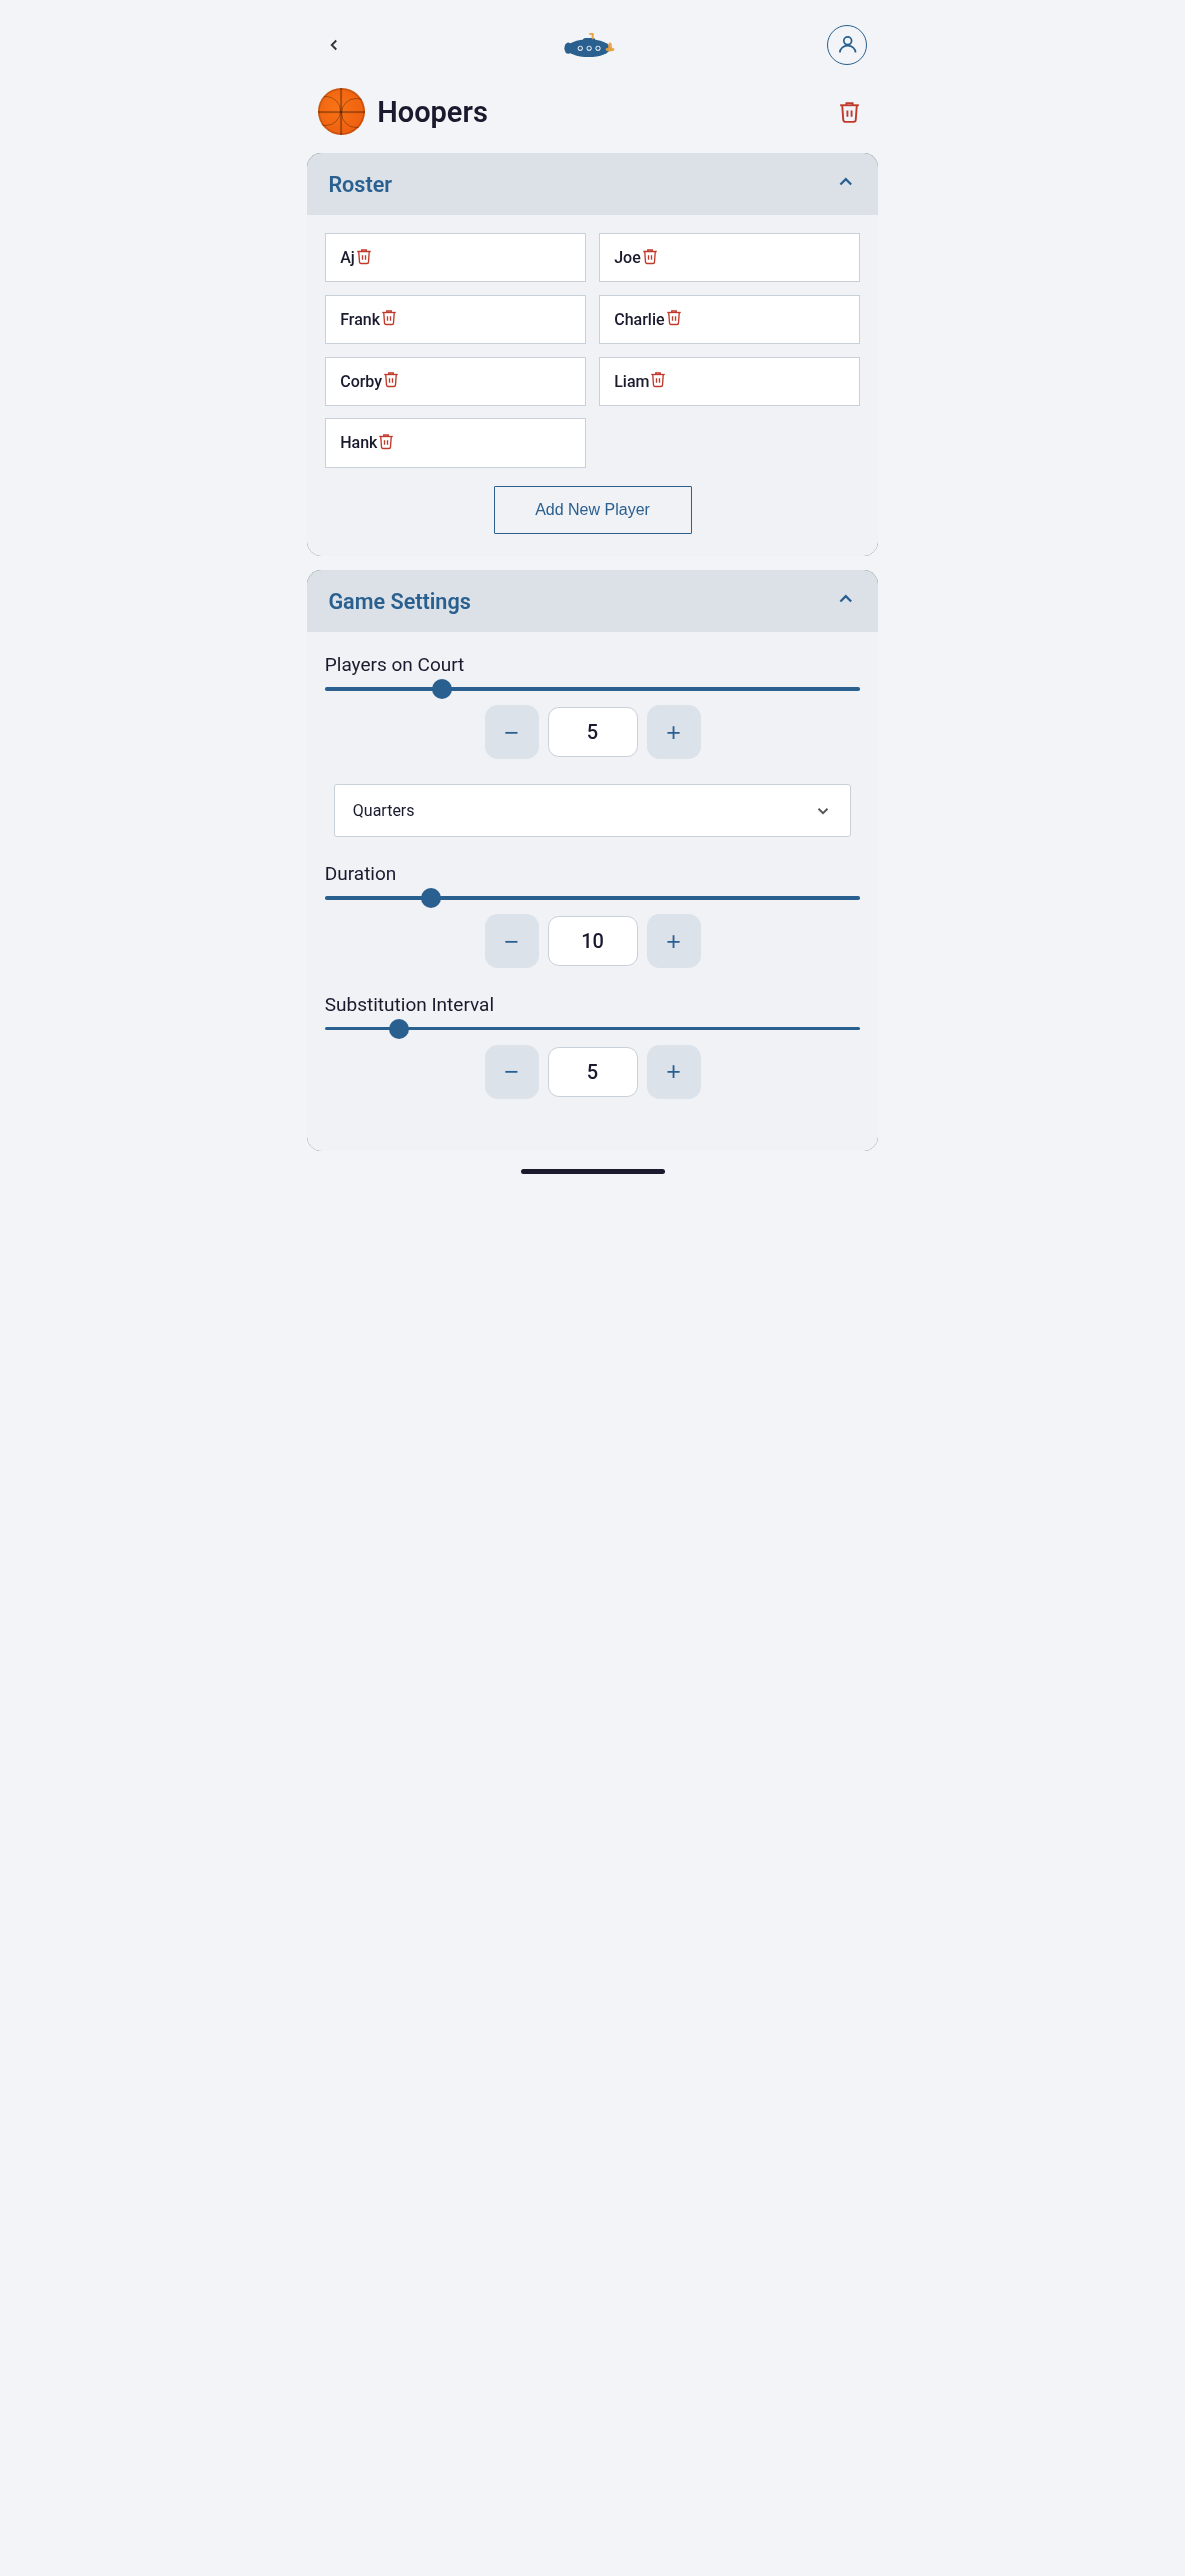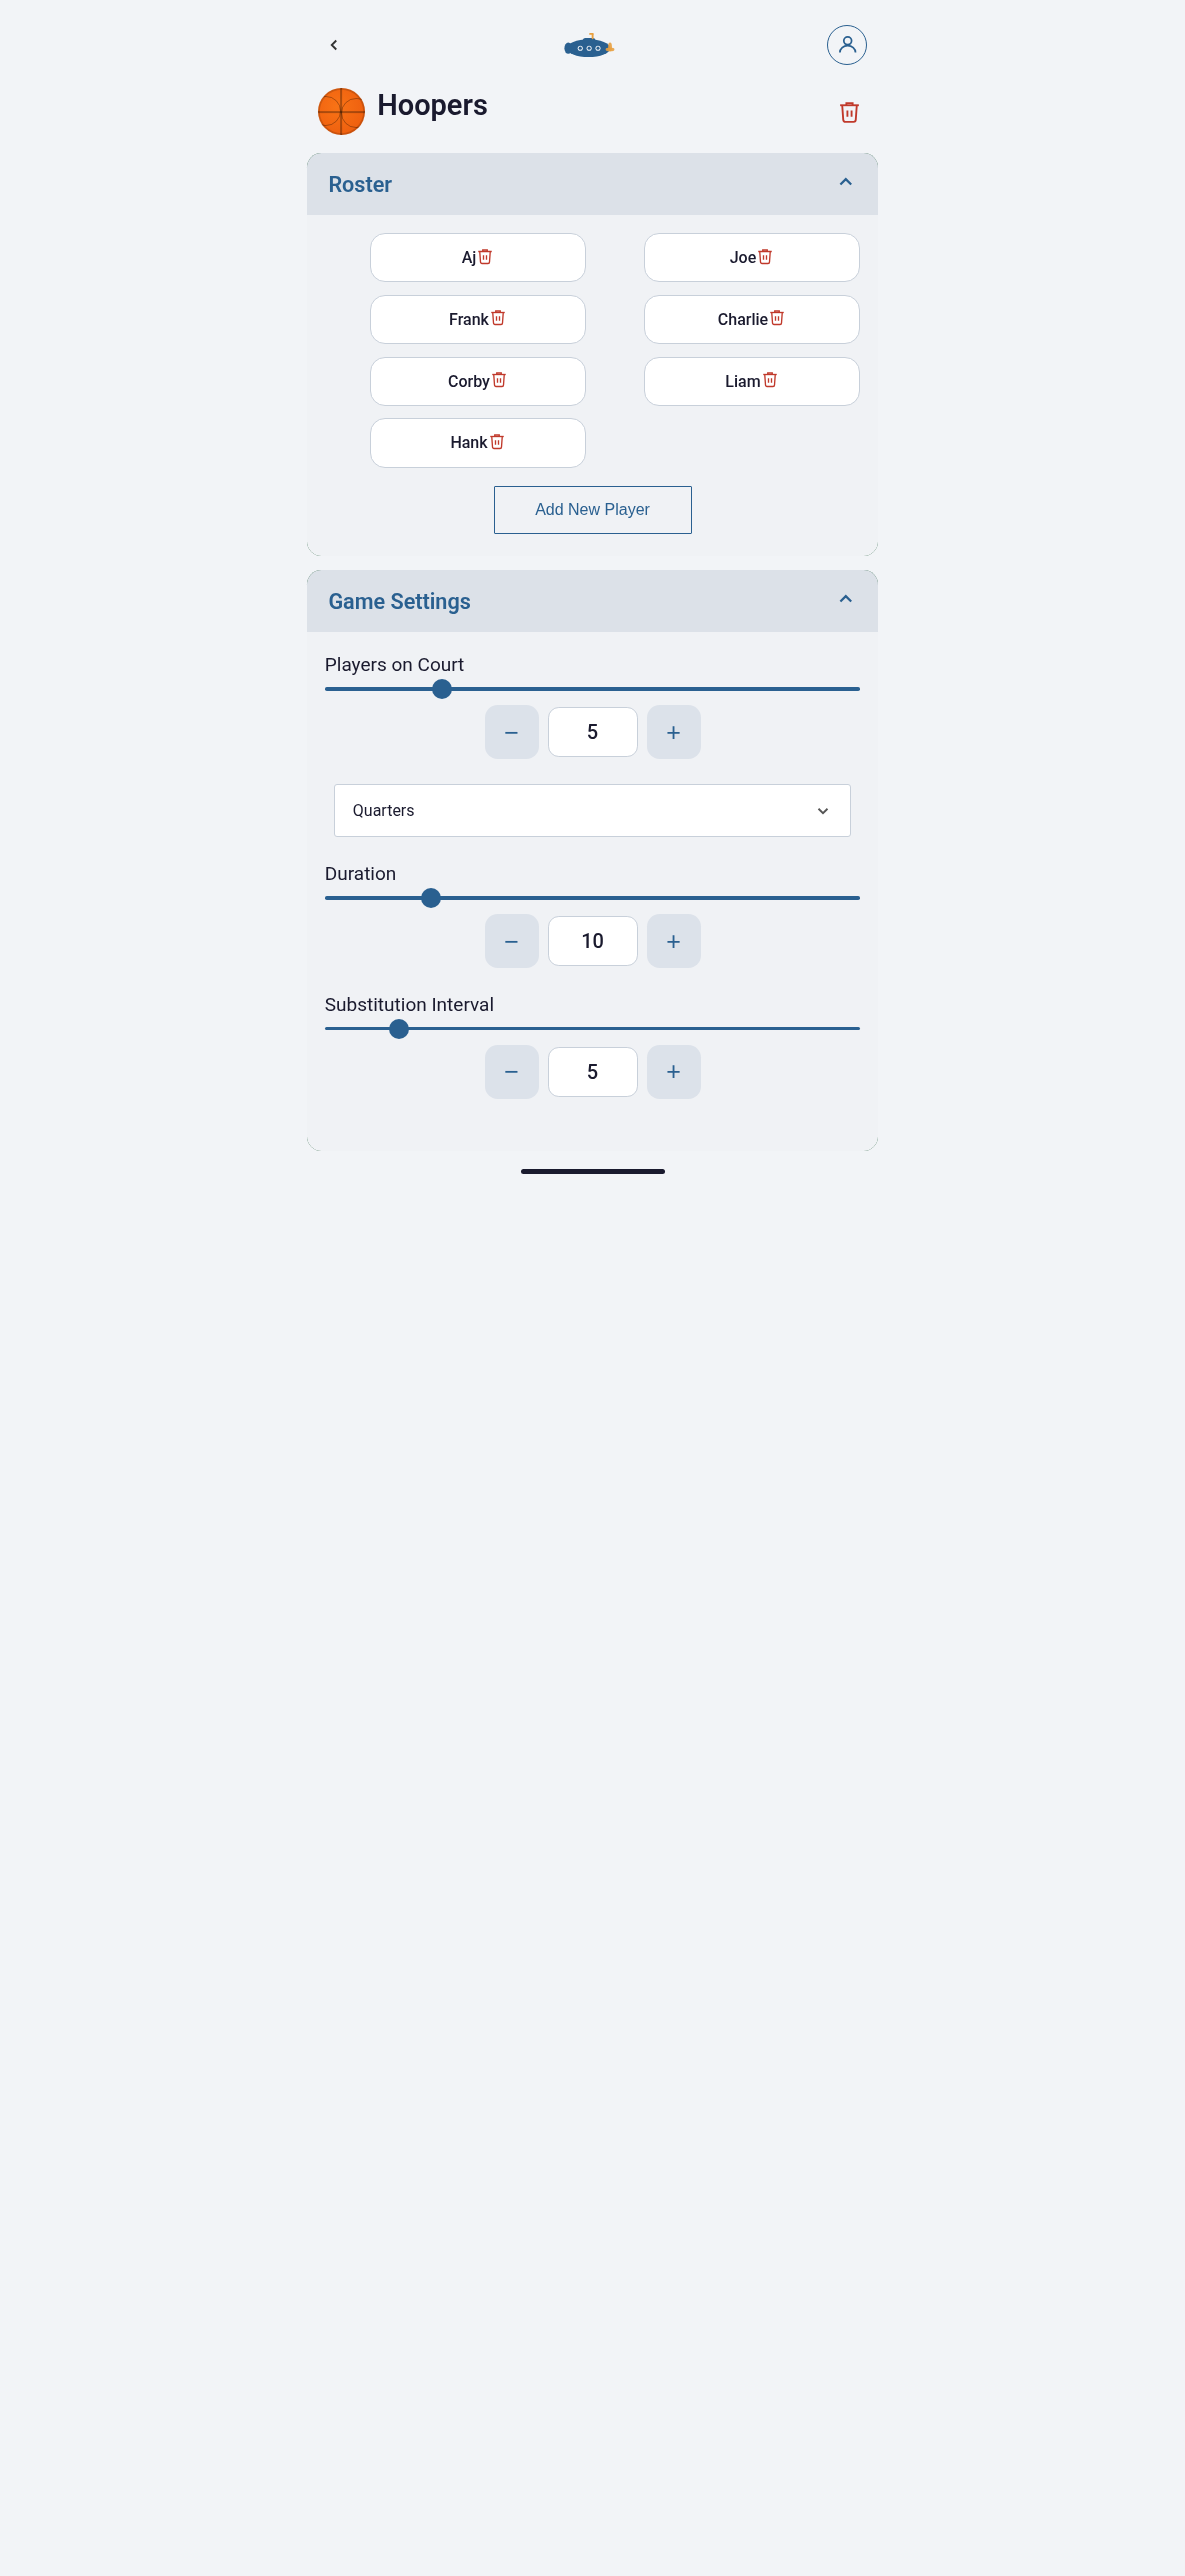--- a/index.html
+++ b/index.html
@@ -66,20 +66,21 @@
     
     .team-header {
       display: flex;
       align-items: center;
       justify-content: space-between;
       padding: 9px 21.6px 18px;
       background: #f2f4f7;
     }
     .team-info {
       display: flex;
+      align-items: center;
       gap: 12.6px;
     }
     .basketball-icon {
       width: 47px;
       height: 47px;
       border-radius: 50%;
       background: radial-gradient(circle at 40% 40%, #f97316, #ea580c);
       position: relative;
       display: flex;
       align-items: center;
@@ -179,27 +180,26 @@
     
     .player-grid {
       display: grid;
       grid-template-columns: 1fr 1fr;
       gap: 12.6px;
       margin-bottom: 18px;
     }
     .player-chip {
       display: flex;
       align-items: center;
-      justify-content: center;
+      justify-content: flex-start;
       background: white;
       border: 1.3px solid #c8d0da;
-      border-radius: 15px;
+      border-radius: 0;
       padding: 12.6px 14.4px;
       cursor: pointer;
-      margin-left: 45px;
     }
     .player-name {
       font-size: 16px;
       color: #1a1a2e;
       font-weight: 500;
     }
     .trash-icon svg {
       width: 18px;
       height: 18px;
       stroke: #c0392b;

